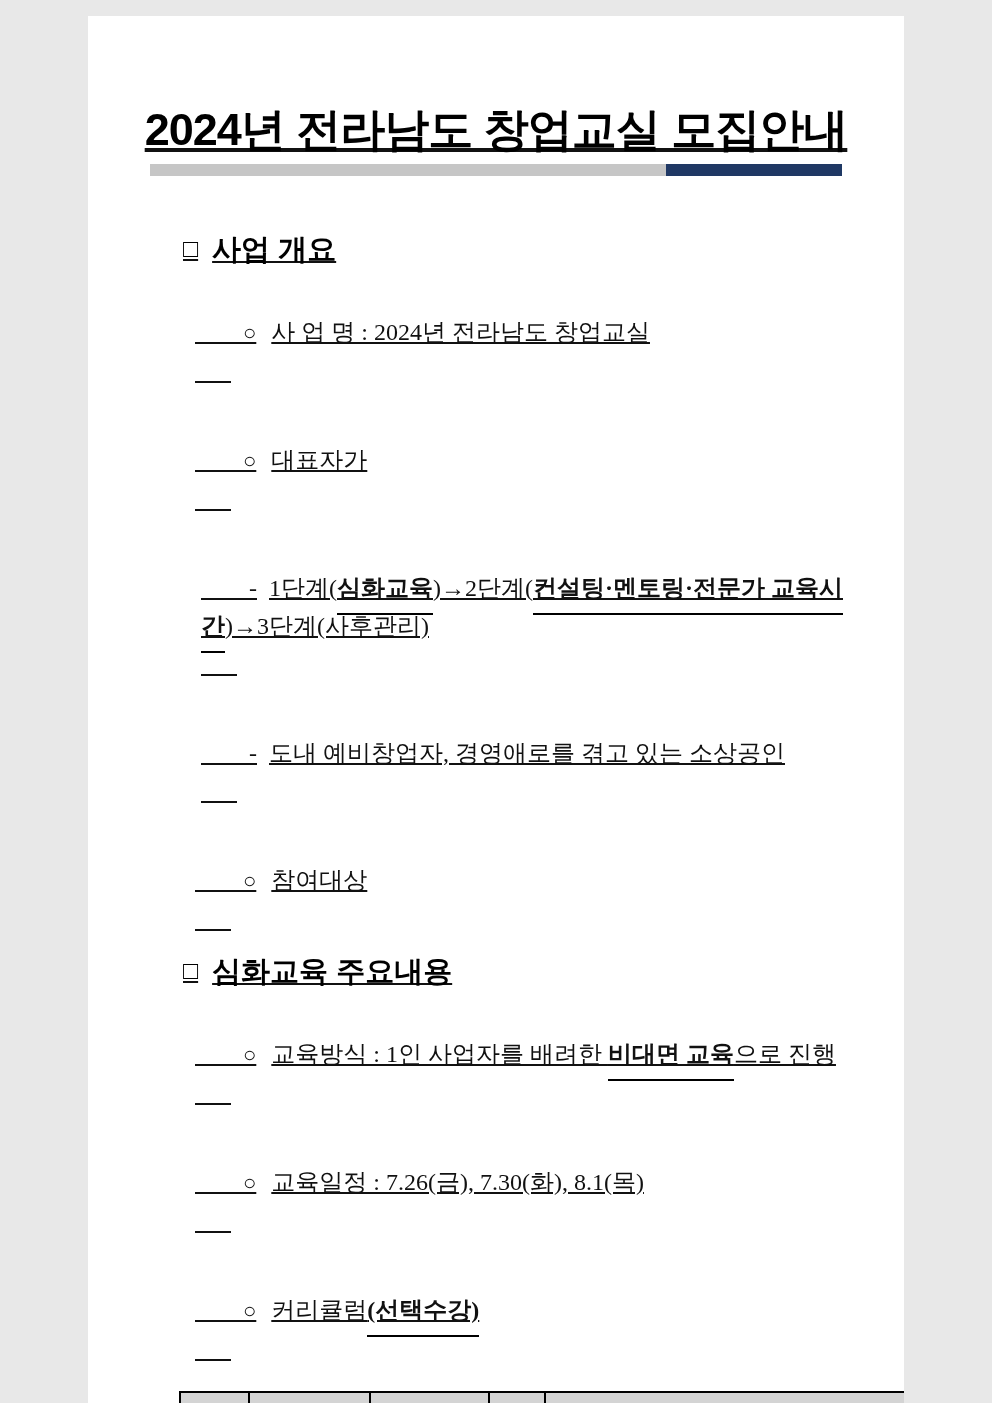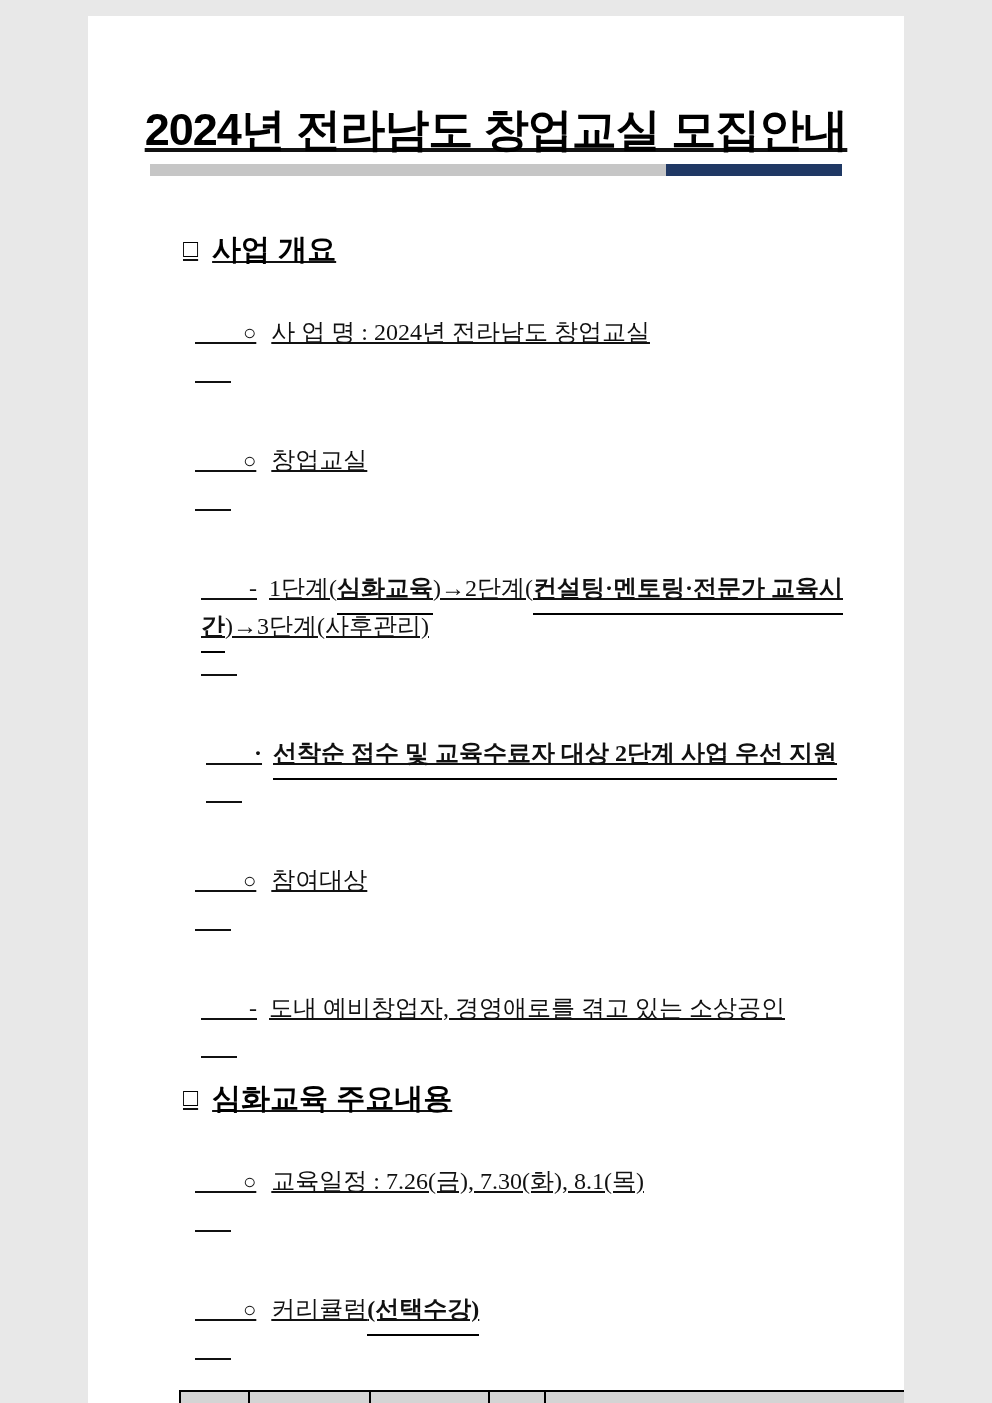--- a/index.html
+++ b/index.html
@@ -108,46 +108,46 @@
       <div class="sec-h">
         <span class="sq">□</span>
         <span>사업 개요</span>
       </div>
 
       <div class="line circ">
         <span class="bullet-circ">○</span><span>사 업 명 : 2024년 전라남도 창업교실</span>
       </div>
 
       <div class="line circ">
-        <span class="bullet-circ">○</span><span>창업교실</span>
+        <span class="bullet-circ">○</span><span>대표자가</span>
       </div>
 
       <div class="line dash">
         <span class="bullet-dash">-</span><span>1단계(</span><span class="bu">심화교육</span><span>)→2단계(</span><span class="bu">컨설팅·멘토링·전문가 교육시간</span><span>)→3단계(사후관리)</span>
       </div>
 
-      <div class="line mdot">
-        <span class="bullet-mdot">·</span><span class="bu">선착순 접수 및 교육수료자 대상 2단계 사업 우선 지원</span>
+
+      <div class="line dash">
+        <span class="bullet-dash">-</span><span>도내 예비창업자, 경영애로를 겪고 있는 소상공인</span>
       </div>
 
       <div class="line circ">
         <span class="bullet-circ">○</span><span>참여대상</span>
-      </div>
-
-      <div class="line dash">
-        <span class="bullet-dash">-</span><span>도내 예비창업자, 경영애로를 겪고 있는 소상공인</span>
       </div>
     </section>
 
     <section class="sec-education">
       <div class="sec-h">
         <span class="sq">□</span>
         <span>심화교육 주요내용</span>
       </div>
 
+      <div class="line circ">
+        <span class="bullet-circ">○</span><span>교육방식 : 1인 사업자를 배려한 </span><span class="bu">비대면 교육</span><span>으로 진행</span>
+      </div>
 
 
       <div class="line circ">
         <span class="bullet-circ">○</span><span>교육일정 : 7.26(금), 7.30(화), 8.1(목)</span>
       </div>
 
       <div class="line circ">
         <span class="bullet-circ">○</span><span>커리큘럼</span><span class="bu">(선택수강)</span>
       </div>
 

